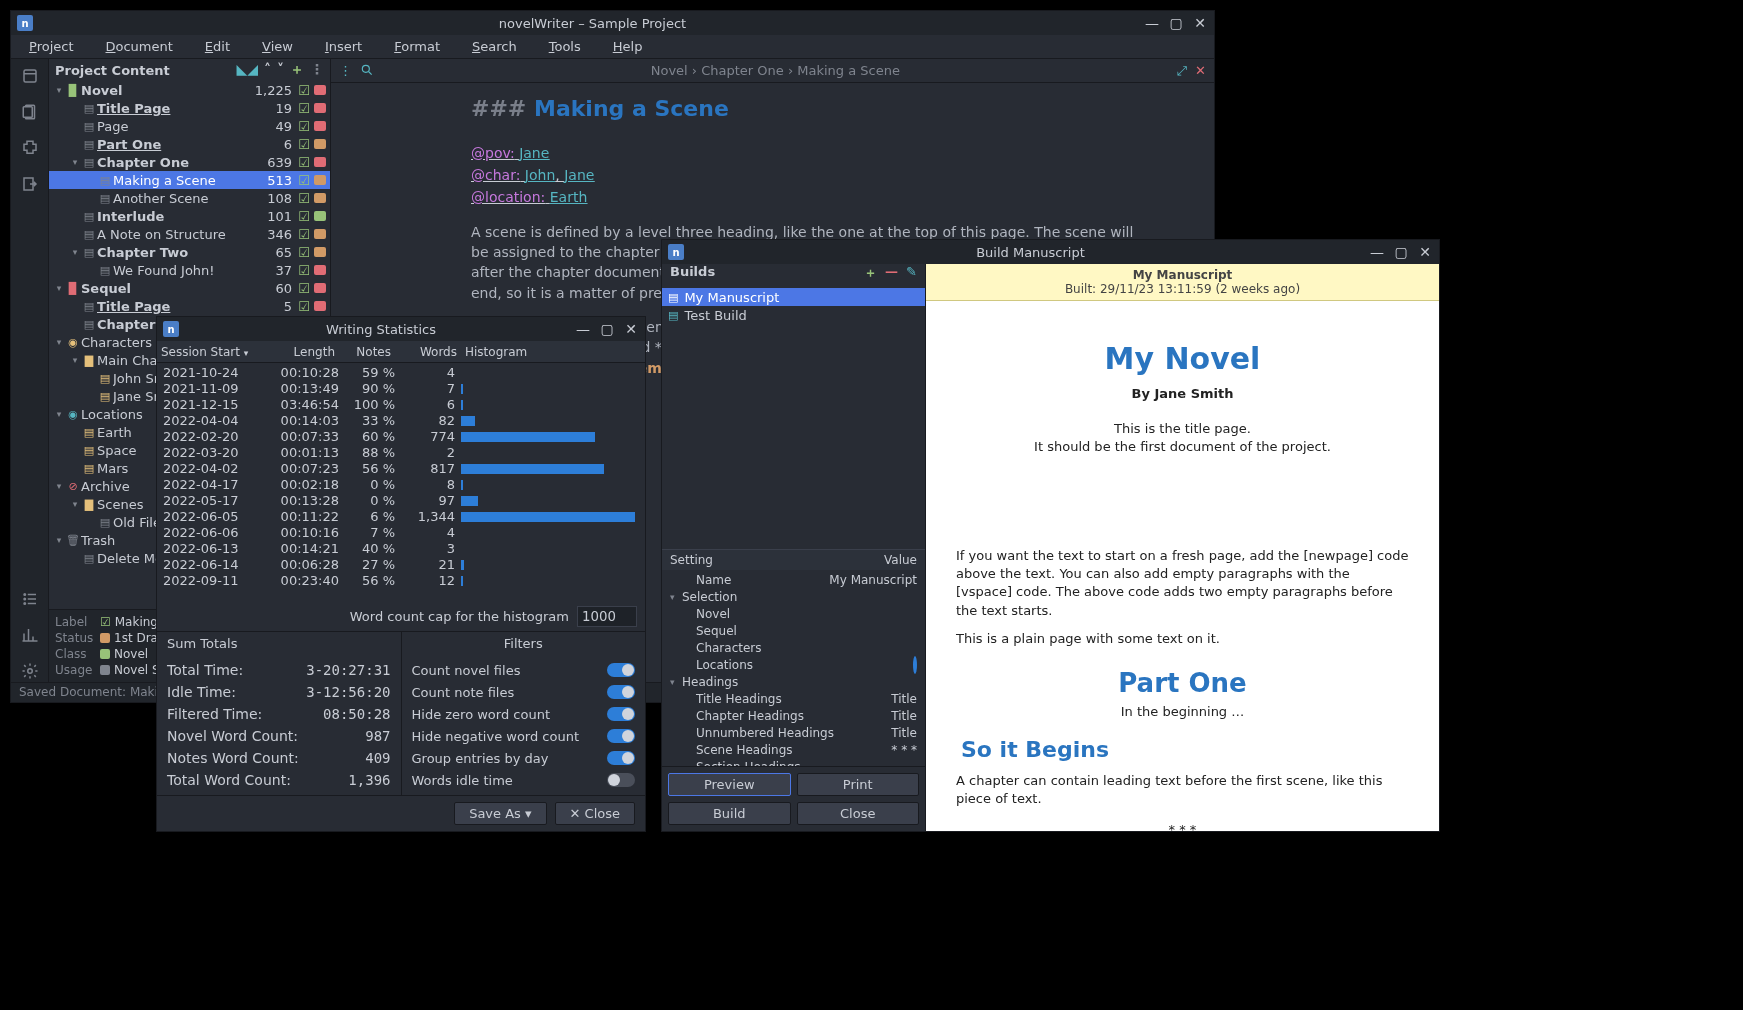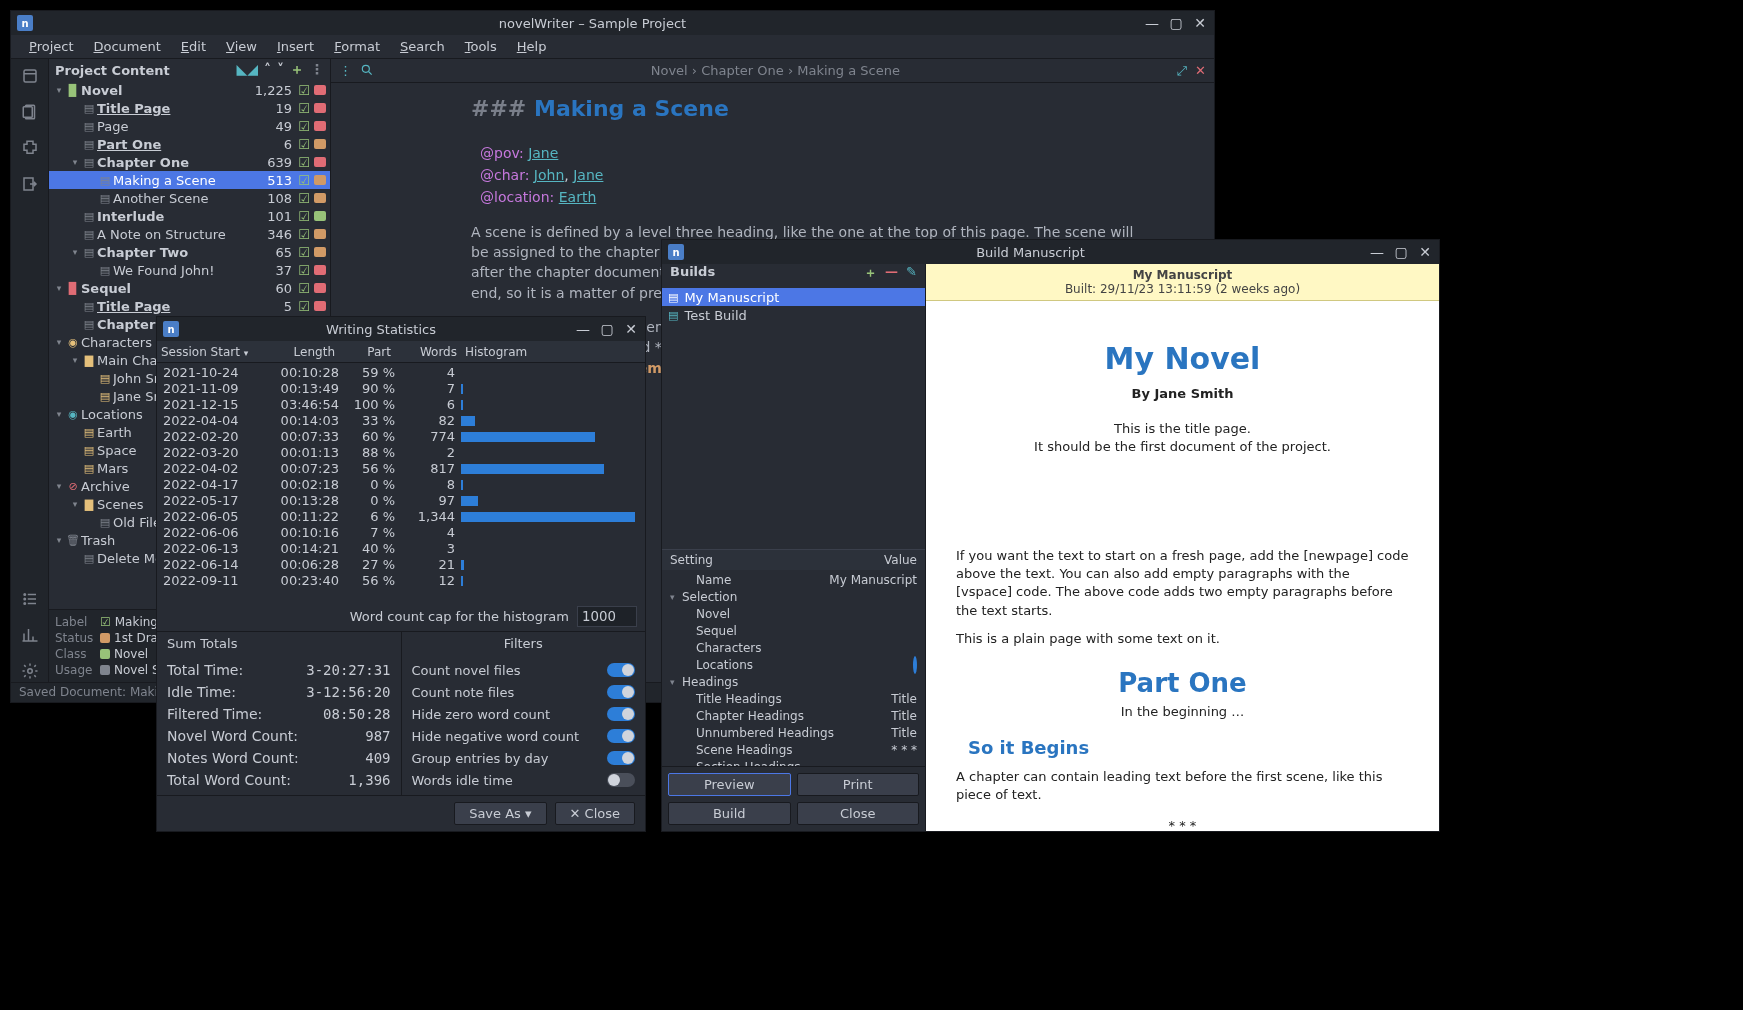--- a/index.html
+++ b/index.html
@@ -5,21 +5,21 @@
 * { box-sizing: border-box; margin: 0; padding: 0; font-family: "DejaVu Sans", Arial, sans-serif; }
 body { background: #000; width: 1743px; height: 1010px; position: relative; overflow: hidden; font-size: 13px; color: #c8ccd4; }
 
 .window { position: absolute; background: #282c34; border: 1px solid #181a1f; display: flex; flex-direction: column; }
 .titlebar { height: 24px; background: #21252b; display: flex; align-items: center; padding: 0 6px; color: #c8ccd4; }
 .titlebar .icon { width: 16px; height: 16px; background: #4a7ec7; border-radius: 2px; margin-right: 8px; display: flex; align-items: center; justify-content: center; font-size: 10px; color: #fff; font-weight: bold; }
 .titlebar .title { flex: 1; text-align: center; font-size: 13px; }
 .titlebar .controls { display: flex; gap: 8px; font-size: 14px; }
 .titlebar .controls span { cursor: pointer; width: 16px; text-align: center; }
 
-.menubar { height: 24px; background: #282c34; display: flex; align-items: center; padding: 0 8px; gap: 0; border-bottom: 1px solid #181a1f; }
+.menubar { height: 24px; background: #282c34; display: flex; align-items: center; padding: 0 8px; gap: 12px; border-bottom: 1px solid #181a1f; }
 .menubar span { padding: 3px 10px; font-size: 13px; cursor: pointer; }
 .menubar span u { text-decoration: underline; }
 
 
 .main-body { flex: 1; display: flex; overflow: hidden; }
 .sidebar-icons { width: 38px; background: #21252b; display: flex; flex-direction: column; align-items: center; padding-top: 6px; gap: 14px; border-right: 1px solid #181a1f; }
 .sidebar-icons .ico { width: 22px; height: 22px; color: #7f848e; display: flex; align-items: center; justify-content: center; font-size: 18px; cursor: pointer; }
 .sidebar-icons .spacer { flex: 1; }
 
 .project-panel { width: 282px; background: #282c34; border-right: 1px solid #181a1f; display: flex; flex-direction: column; overflow: hidden; }
@@ -60,21 +60,21 @@
 .editor-toolbar { height: 24px; display: flex; align-items: center; padding: 0 8px; gap: 10px; border-bottom: 1px solid #181a1f; }
 .editor-toolbar .left { display: flex; gap: 8px; }
 .editor-toolbar .bc { flex: 1; text-align: center; font-size: 13px; color: #7f848e; }
 .editor-toolbar .right { display: flex; gap: 8px; }
 .editor-toolbar .ico { color: #56b6c2; cursor: pointer; }
 .editor-toolbar .close { color: #e06c75; cursor: pointer; font-weight: bold; }
 .editor-content { flex: 1; padding: 10px 60px 10px 140px; line-height: 1.45; font-size: 14px; overflow: hidden; }
 .editor-content h3 { font-size: 22px; font-weight: bold; margin-bottom: 18px; }
 .editor-content h3 .hashes { color: #7a7f8a; }
 .editor-content h3 .text { color: #2a75c0; }
-.tag-line { margin: 2px 9px; }
+.tag-line { margin: 2px 0; text-decoration: underline; }
 .tag { color: #c678dd; }
 .tag-val { color: #56b6c2; text-decoration: underline; }
 .para { color: #b0b5bf; margin-top: 14px; }
 .bold-md { color: #d19a66; font-weight: bold; }
 .italic-md { font-style: italic; color: #b0b5bf; }
 
 
 .stats-body { flex: 1; display: flex; flex-direction: column; overflow: hidden; }
 .stats-table { flex: 1; overflow: hidden; }
 .stats-head { display: flex; background: #2c313a; height: 22px; align-items: center; font-size: 12px; border-bottom: 1px solid #181a1f; }
@@ -138,21 +138,21 @@
 .build-btns .btn { flex: 1; min-width: 110px; text-align: center; }
 
 .build-right { flex: 1; background: #fff; color: #222; display: flex; flex-direction: column; overflow: hidden; }
 .build-banner { background: #fff8c4; text-align: center; padding: 4px; font-size: 12px; color: #444; border-bottom: 1px solid #d0c880; }
 .build-preview { flex: 1; padding: 20px 30px; overflow: auto; }
 .build-preview .novel-title { color: #2a75c0; font-size: 30px; font-weight: bold; text-align: center; margin: 20px 0 10px; }
 .build-preview .author { text-align: center; font-weight: bold; margin-bottom: 20px; }
 .build-preview .center { text-align: center; margin: 3px 0; }
 .build-preview .para { color: #222; margin: 10px 0; line-height: 1.4; }
 .build-preview .part { color: #2a75c0; font-size: 26px; font-weight: bold; text-align: center; margin: 20px 0 6px; }
-.build-preview .h2 { color: #2a75c0; font-size: 18px; font-weight: bold; margin: 18px 12px 8px; }
+.build-preview .h2 { color: #2a75c0; font-size: 22px; font-weight: bold; margin: 18px 5px 8px; }
 .build-preview .subtitle { text-align: center; margin-bottom: 14px; }
 
 svg { display: block; }
 </style>
 </head>
 <body>
 
 <div class="window" style="left:10px; top:10px; width:1205px; height:693px;">
   <div class="titlebar">
     <div class="icon">n</div>
@@ -547,21 +547,21 @@
       <span>—</span>
       <span>▢</span>
       <span>✕</span>
     </div>
   </div>
   <div class="stats-body">
     <div class="stats-table">
       <div class="stats-head" id="stats-head">
           <div class="col-date">Session Start <span style="font-size:9px">▾</span></div>
           <div class="col-len">Length</div>
-          <div class="col-idle">Part</div>
+          <div class="col-idle">Notes</div>
           <div class="col-words">Words</div>
           <div class="col-hist">Histogram</div>
         </div>
       <div class="stats-rows" id="stats-rows">
           <div class="stats-row">
             <div class="col-date">2021-10-24</div>
             <div class="col-len">00:10:28</div>
             <div class="col-idle">59 %</div>
             <div class="col-words">4</div>
             <div class="col-hist">

